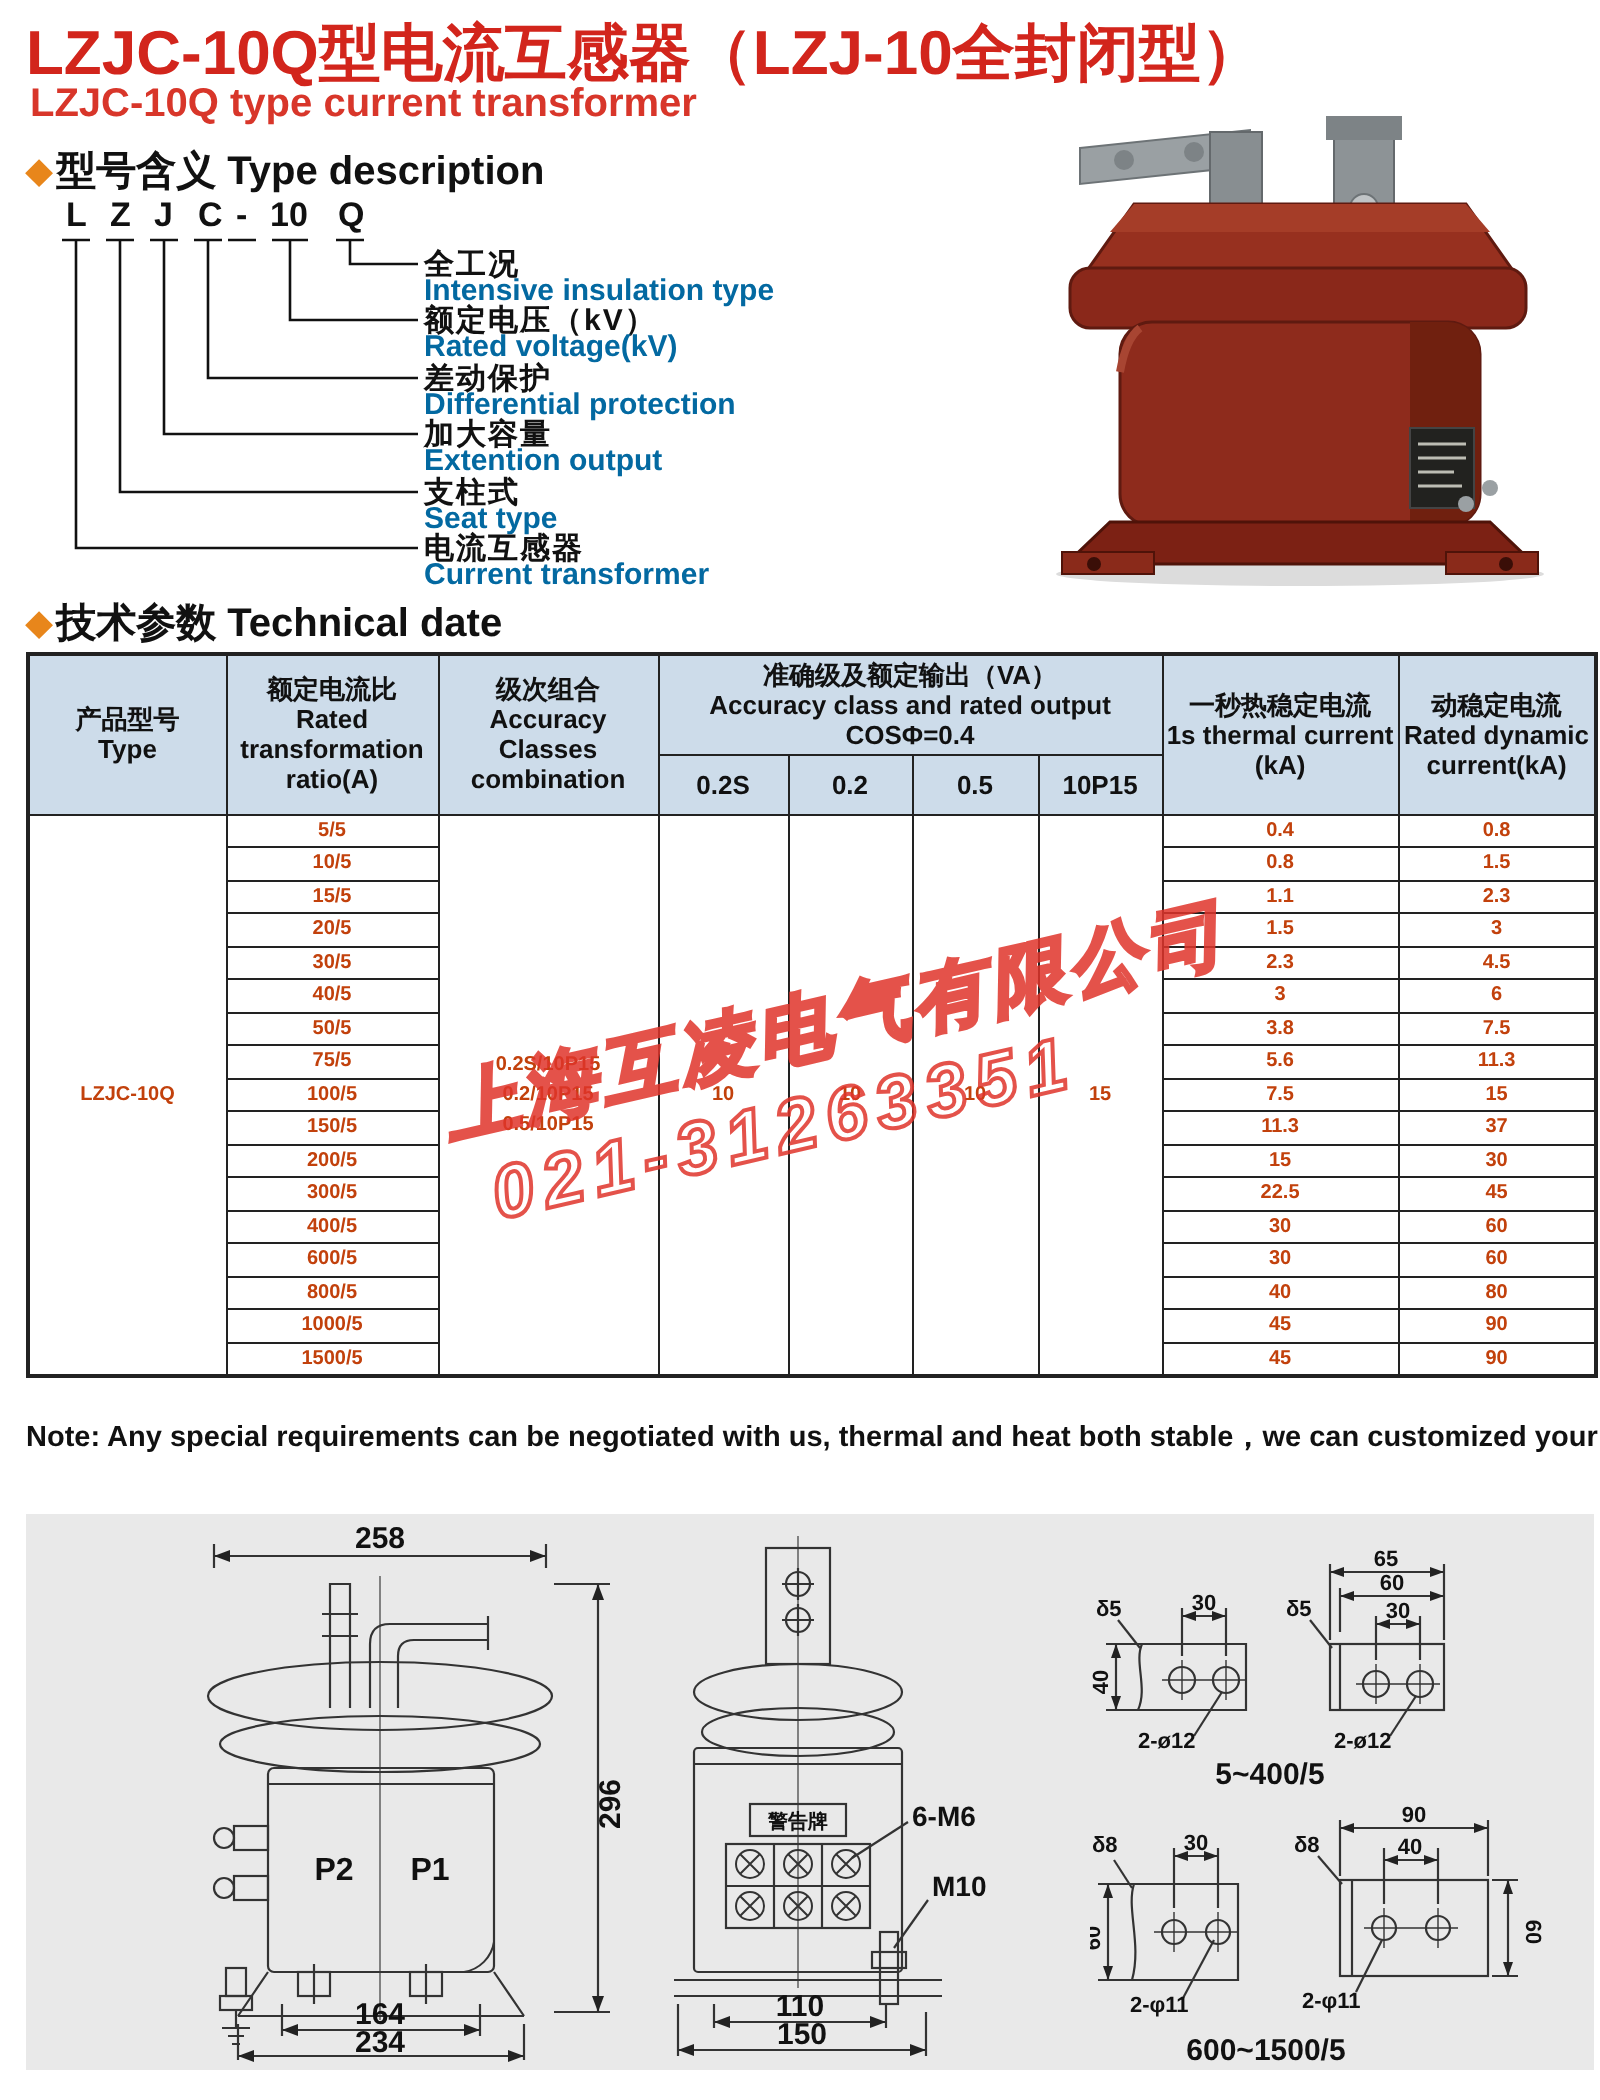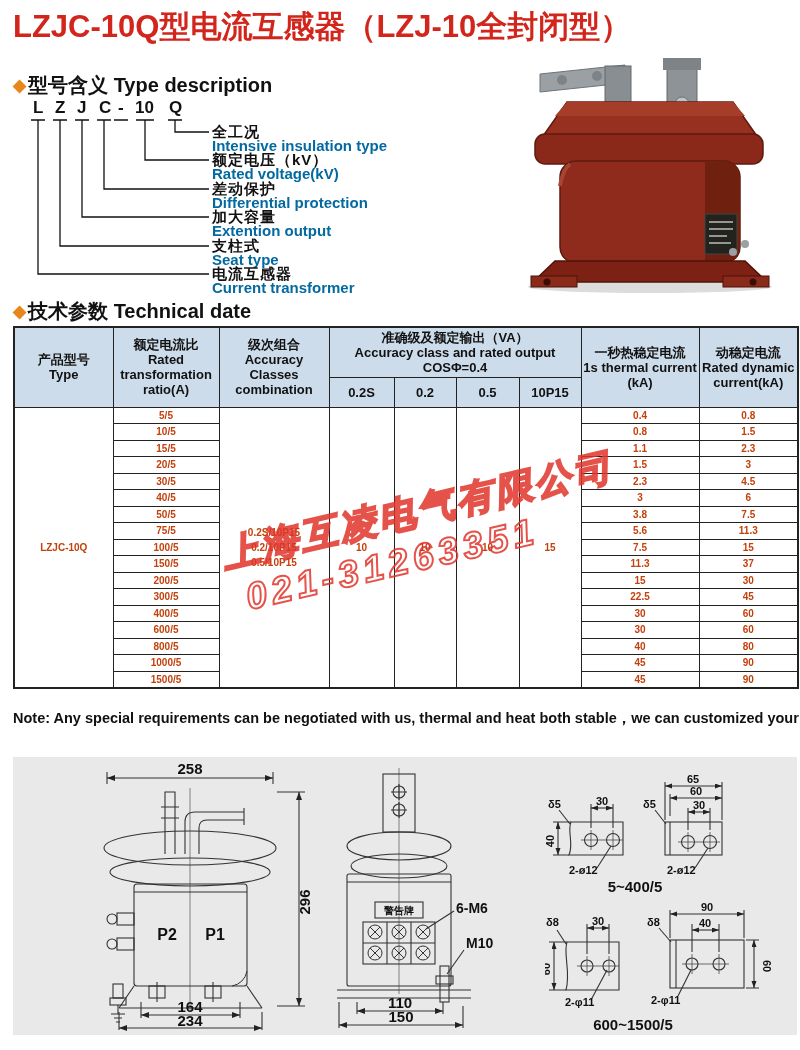--- a/index.html
+++ b/index.html
@@ -47,20 +47,21 @@
   .dimtxt-s { font-size:11px; font-weight:bold; }
   .callout { font-size:14px; font-weight:bold; }
   .caption { font-size:15px; font-weight:bold; }
 </style>
 </head>
 <body>
 
 <div class="page">
 
   <div class="title">LZJC-10Q型电流互感器（LZJ-10全封闭型）</div>
+  <div class="subtitle">LZJC-10Q type current transformer</div>
 
   <div class="sec-head" style="left:8px; top:72px;">
     <span class="diamond">◆</span><span>型号含义 Type description</span>
   </div>
 
   <div class="typediag">
     <svg width="500" height="196" viewBox="0 0 500 196">
       <g stroke="#111" stroke-width="1.3" fill="none">
         <path d="M6,22 H20 M28,22 H42 M50,22 H64 M72,22 H86 M89,22 H103 M111,22 H129 M143,22 H157"></path>
         <path d="M150,22 V34 H184"></path>

